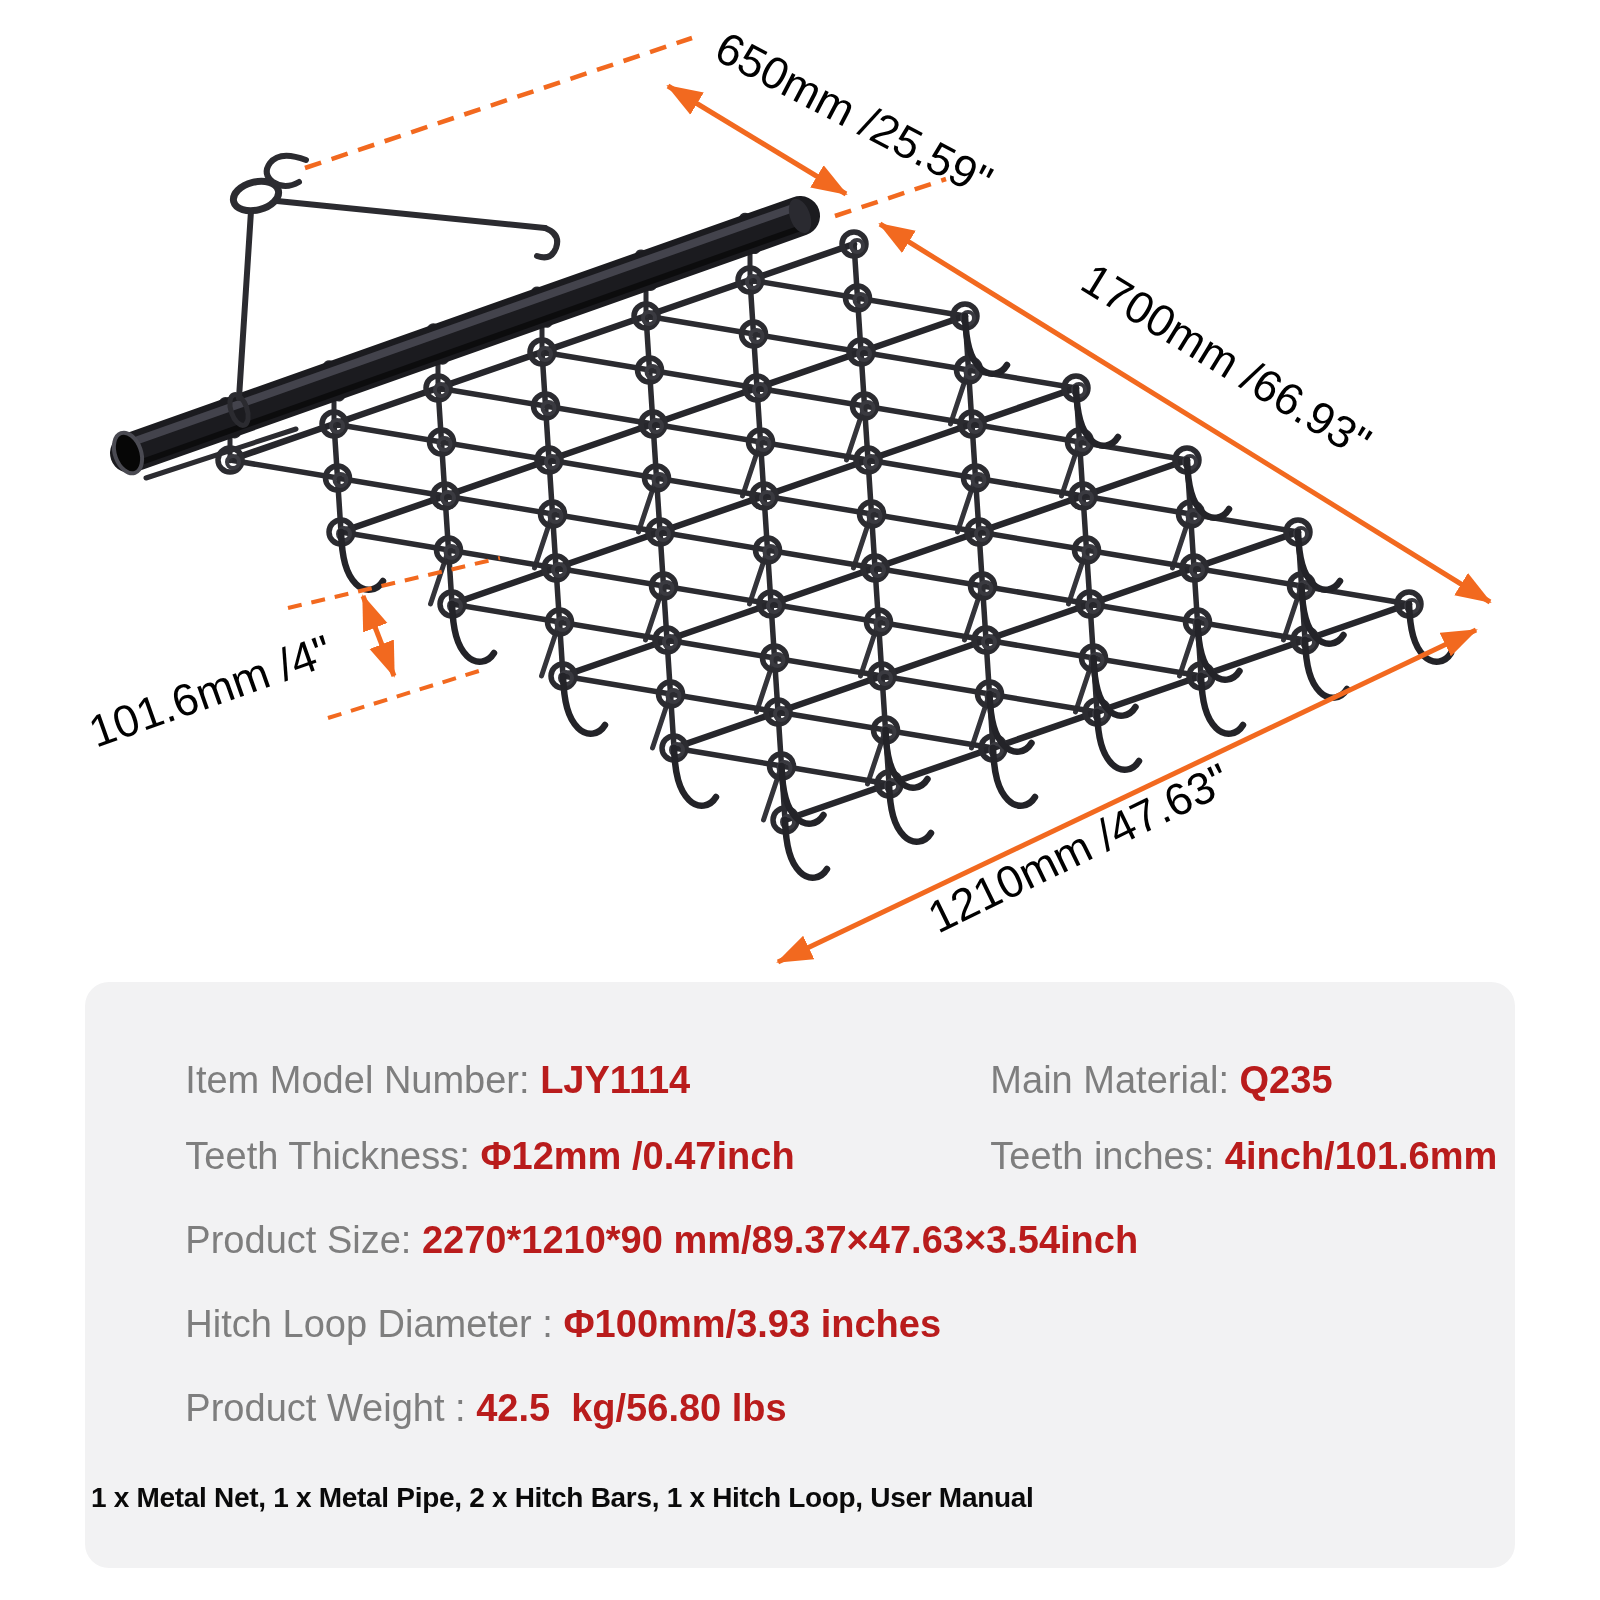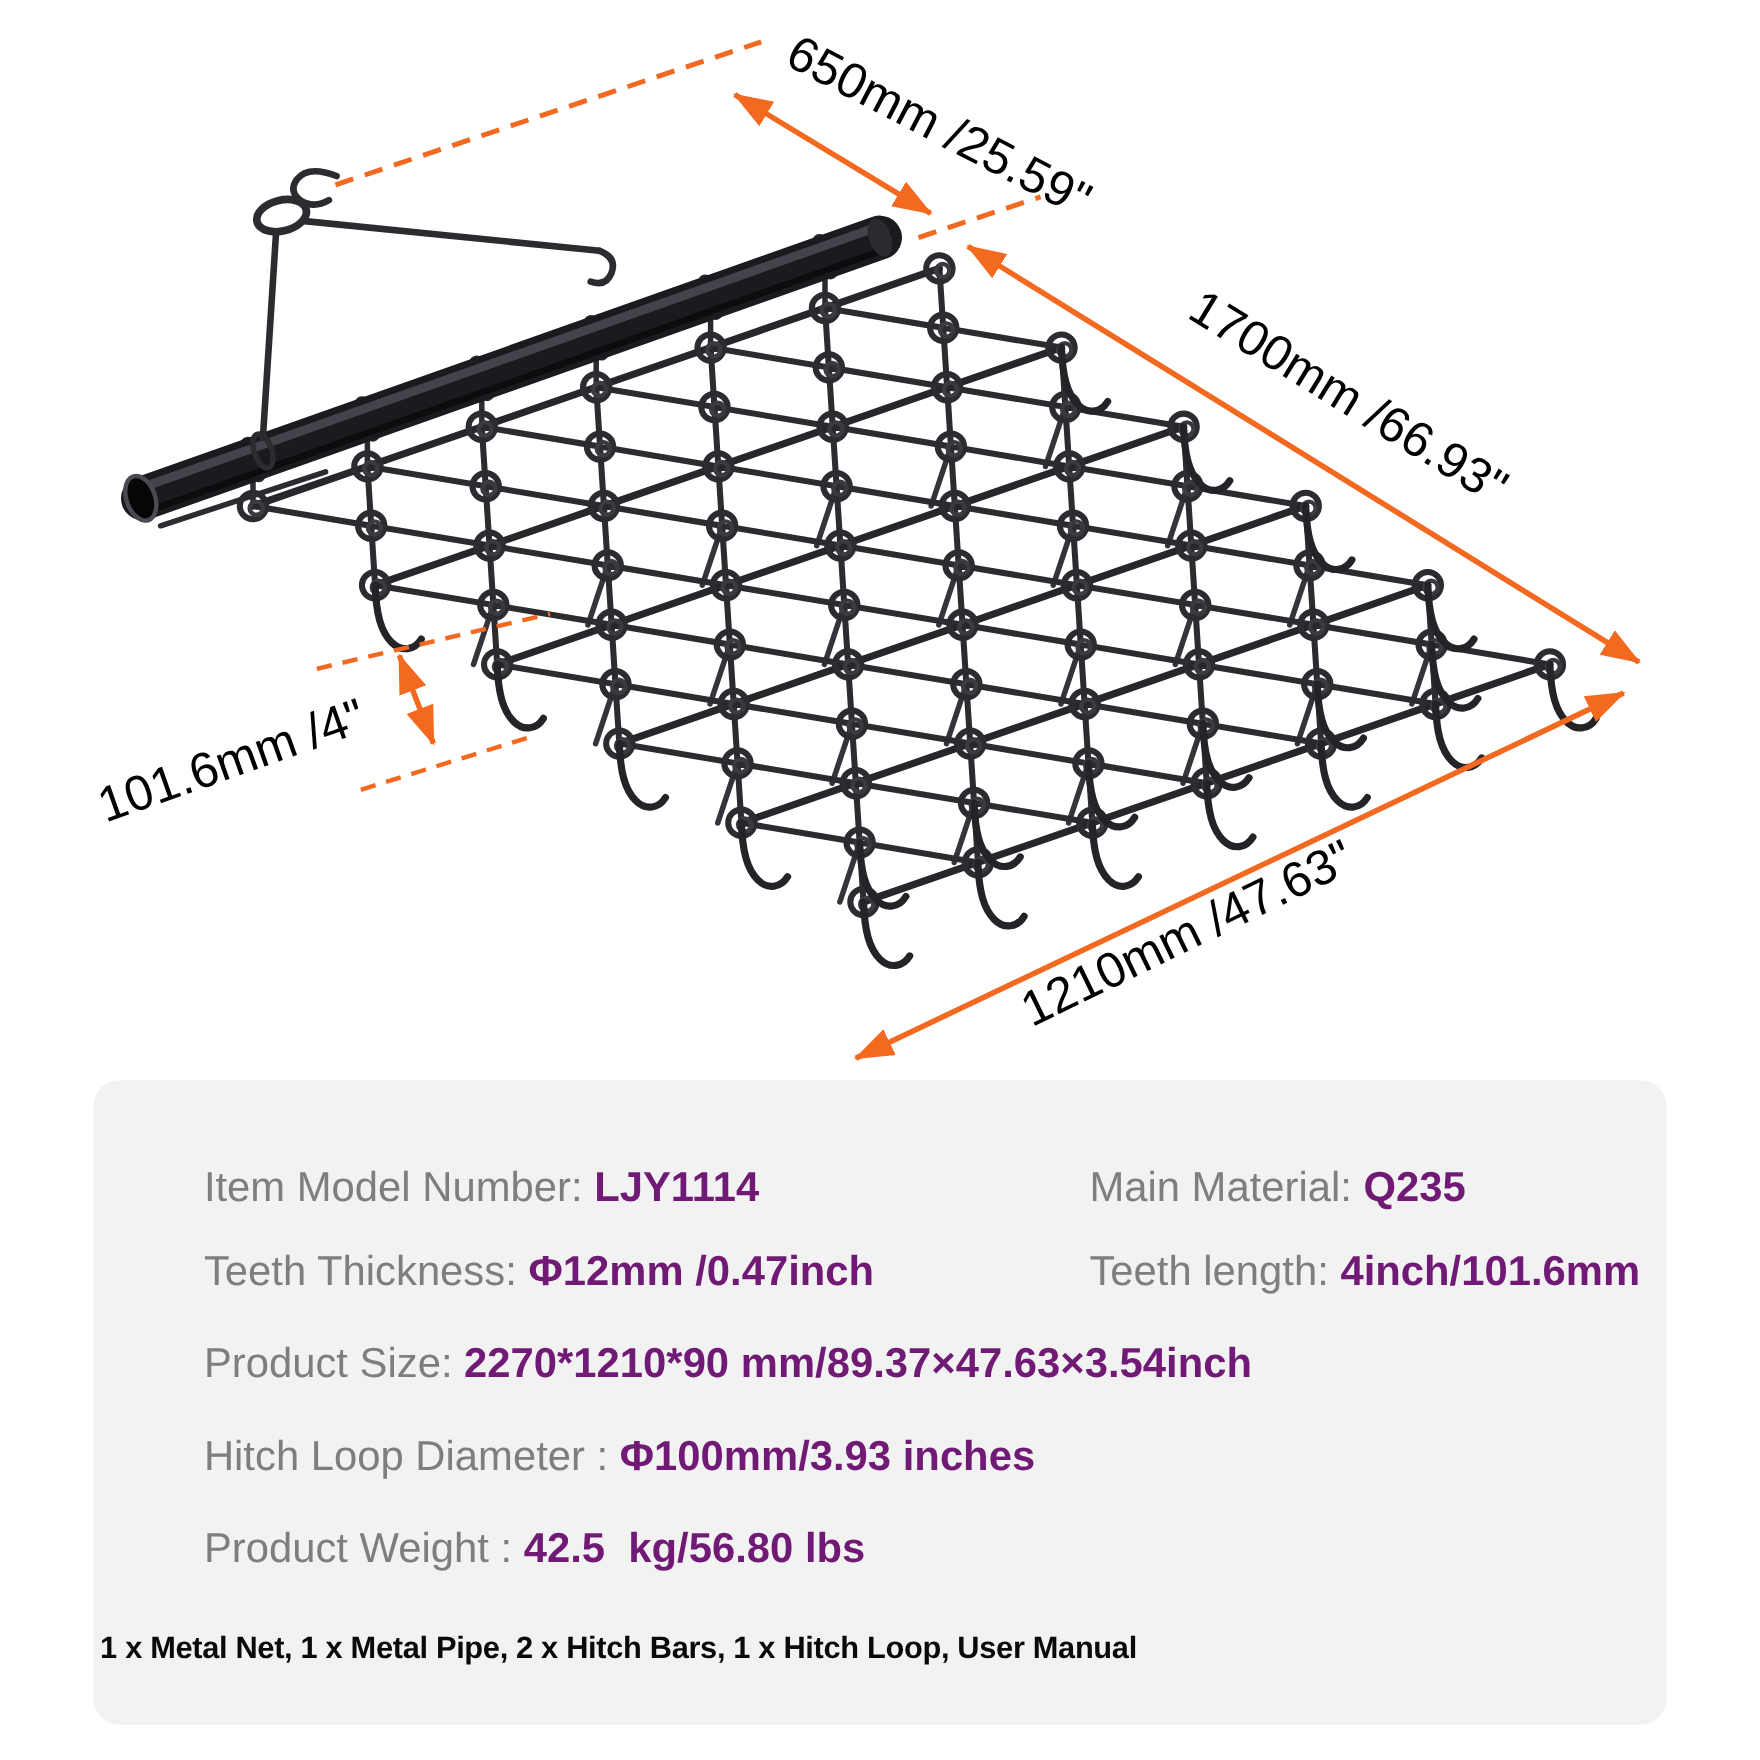--- a/index.html
+++ b/index.html
@@ -4,21 +4,21 @@
 <style>
   html,body{margin:0;padding:0;background:#ffffff;}
   .canvas{position:relative;width:1600px;height:1600px;background:#ffffff;overflow:hidden;
           font-family:"Liberation Sans",sans-serif;}
   svg.art{position:absolute;left:0;top:0;}
   .dim-label{font-size:45px;fill:#000000;font-family:"Liberation Sans",sans-serif;}
   .wire{stroke:#2b2b30;fill:none;stroke-linecap:round;}
   .spec-panel{position:absolute;left:85px;top:982px;width:1430px;height:586px;
               background:#f2f2f3;border-radius:24px;}
   .spec-row{position:absolute;font-size:38px;line-height:1.1;color:#7e7e7e;white-space:pre-wrap;}
-  .spec-row .val{font-weight:bold;color:#701a75;}
+  .spec-row .val{font-weight:bold;color:#b91c1c;}
   .acc-line{position:absolute;left:6px;top:500px;font-size:28px;letter-spacing:-0.3px;
             font-weight:bold;color:#0a0a0a;white-space:nowrap;}
 </style>
 </head>
 <body>
 
 <div class="canvas">
 
   <svg class="art" width="1600" height="1600" viewBox="0 0 1600 1600">
     <defs>
@@ -233,21 +233,21 @@
       <span class="lbl">Item Model Number: </span><span class="val">LJY1114</span>
     </div>
     <div class="spec-row" style="left:842px;top:36px;">
       <span class="lbl">Main Material: </span><span class="val">Q235</span>
     </div>
 
     <div class="spec-row" style="left:37px;top:112px;">
       <span class="lbl">Teeth Thickness: </span><span class="val">Φ12mm /0.47inch</span>
     </div>
     <div class="spec-row" style="left:842px;top:112px;">
-      <span class="lbl">Teeth length: </span><span class="val">4inch/101.6mm</span>
+      <span class="lbl">Teeth inches: </span><span class="val">4inch/101.6mm</span>
     </div>
 
     <div class="spec-row" style="left:37px;top:196px;">
       <span class="lbl">Product Size: </span><span class="val">2270*1210*90 mm/89.37×47.63×3.54inch</span>
     </div>
 
     <div class="spec-row" style="left:37px;top:280px;">
       <span class="lbl">Hitch Loop Diameter : </span><span class="val">Φ100mm/3.93 inches</span>
     </div>
 

